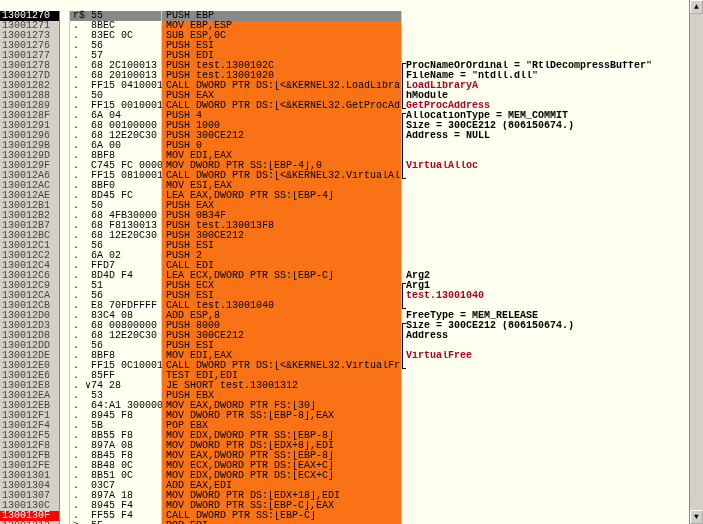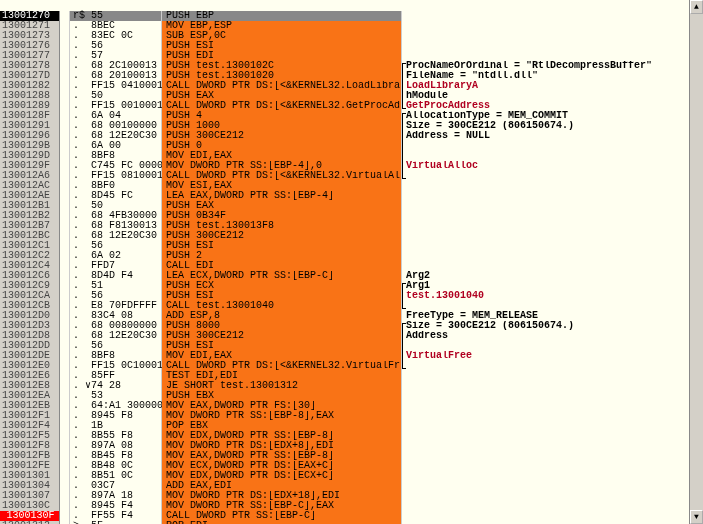--- a/index.html
+++ b/index.html
@@ -1,21 +1,21 @@
 <!DOCTYPE html>
 <html><head>
 <meta charset="utf-8">
 <style>
 * { margin:0; padding:0; box-sizing:border-box; }
 body { font-family:'Courier New',monospace; font-size:10px; background:#fffff0; width:703px; height:524px; overflow:hidden; position:relative; }
 .container { display:flex; width:703px; height:524px;margin-top:11px; }
 .addr-col { width:60px; background:#d4d0c8; border-right:1px solid #888; }
 .addr { height:10px; line-height:10px; padding-left:2px; color:#444; }
 .addr.hit { background:#000; color:#fff; }
-.addr.sel { background:#ff0000; color:#fff;text-align:center; }
+.addr.sel { background:#ff0000; color:#fff; }
 .bytes-col { width:92px; background:#fffff0; border-right:1px solid #ccc; }
 .byt { height:10px; line-height:10px; padding-left:3px; color:#000; white-space:pre; }
 .byt.hit { background:#888; }
 .disasm-col { width:240px; background:#f97316; border-right:1px solid #ccc; }
 .dis { height:10px; line-height:10px; padding-left:4px; color:#000; white-space:pre; overflow:hidden; }
 .dis.hit { background:#888; }
 .comment-col { flex:1; background:#fffff0; position:relative;font-weight:bold; }
 .cmt { height:10px; line-height:10px; padding-left:4px; white-space:pre; overflow:hidden; }
 .red { color:#b00020; }
 .blk { color:#000; }
@@ -174,21 +174,21 @@
       <div class="byt">.  68 00800000</div>
       <div class="byt">.  68 12E20C30</div>
       <div class="byt">.  56</div>
       <div class="byt">.  8BF8</div>
       <div class="byt">.  FF15 0C100013</div>
       <div class="byt">.  85FF</div>
       <div class="byt">. ∨74 28</div>
       <div class="byt">.  53</div>
       <div class="byt">.  64:A1 3000000</div>
       <div class="byt">.  8945 F8</div>
-      <div class="byt">.  1B</div>
+      <div class="byt">.  5B</div>
       <div class="byt">.  8B55 F8</div>
       <div class="byt">.  897A 08</div>
       <div class="byt">.  8B45 F8</div>
       <div class="byt">.  8B48 0C</div>
       <div class="byt">.  8B51 0C</div>
       <div class="byt">.  03C7</div>
       <div class="byt">.  897A 18</div>
       <div class="byt">.  8945 F4</div>
       <div class="byt">.  FF55 F4</div>
       <div class="byt">&gt;  5F</div>

